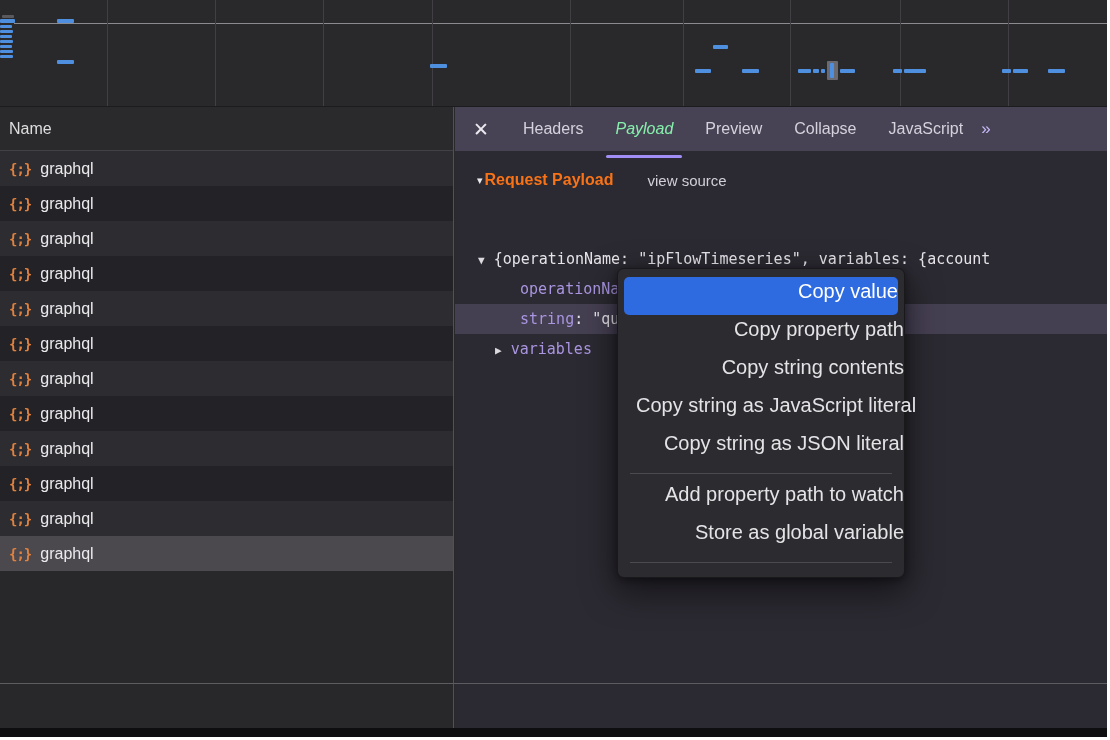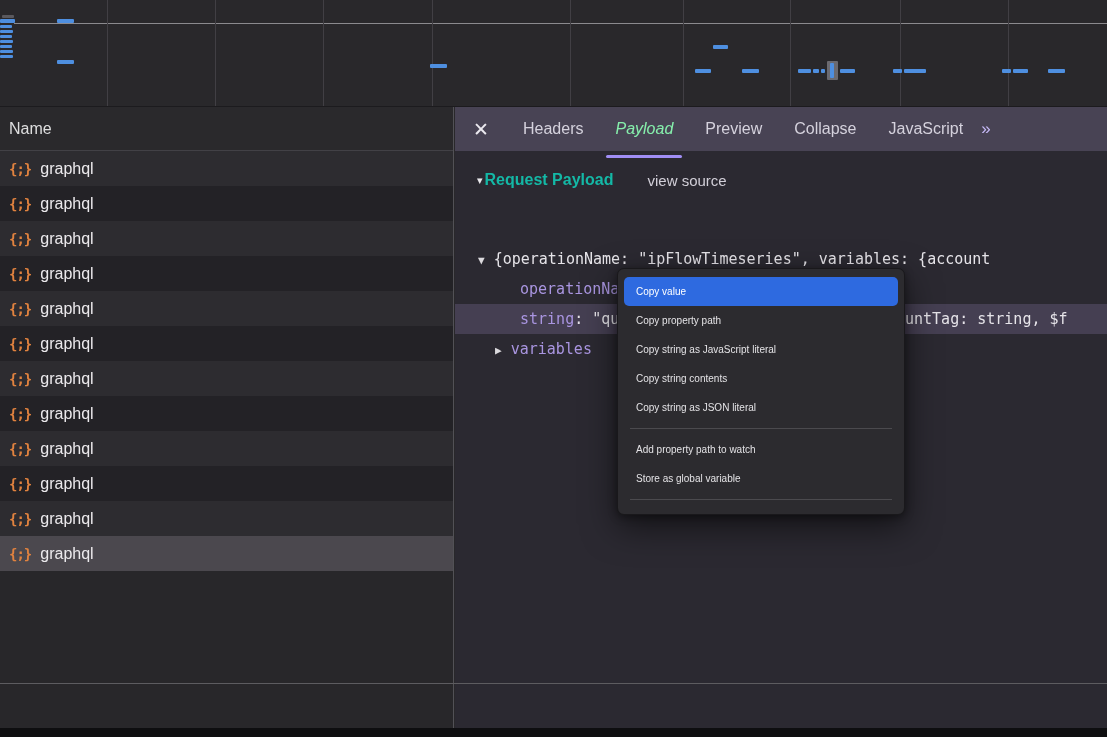--- a/index.html
+++ b/index.html
@@ -34,37 +34,37 @@
   .tab-close{width:52px;text-align:center;font-size:19px;color:#eceaf0;cursor:default;}
   .tab{padding:8px 16px;height:44px;display:flex;align-items:center;position:relative;white-space:nowrap;}
   .tab.active{color:#86efac;font-style:italic;}
   .tab.active::after{content:"";position:absolute;left:7px;right:7px;bottom:1px;height:3px;border-radius:2px;background:#a18ef5;}
   .tab-overflow{margin-left:2px;color:#c6b9f7;font-size:17px;letter-spacing:-2px;}
 
   
   .payload{position:absolute;left:0;top:44px;width:652px;bottom:0;overflow:hidden;}
   .section-header{display:flex;align-items:center;height:30px;margin-top:14px;padding-left:22px;}
   .sec-tri{color:#e9e8ec;font-size:11px;margin-right:2px;}
-  .sec-title{color:#14b8a6;font-weight:bold;font-size:16px;}
+  .sec-title{color:#f97316;font-weight:bold;font-size:16px;}
   .view-source{color:#d2cfd8;font-size:15px;margin-left:34px;}
   .tree{position:absolute;left:0;top:93px;width:652px;font-family:"DejaVu Sans Mono",monospace;font-size:15px;color:#e6e4e9;}
   .trow{position:relative;height:30px;line-height:30px;white-space:nowrap;overflow:hidden;width:652px;}
   .trow.hl{background:#453f52;}
   .tri-exp{color:#dcdade;font-size:11px;}
   .k{color:#a995e0;}
   .s{color:#3ec5da;}
   .plain{color:#e6e4e9;}
   .r-frag{position:absolute;left:450px;top:0;}
   .ind-0{padding-left:23px;}
   .ind-key{padding-left:65px;}
   .ind-var{padding-left:40px;}
 
   
   .menu{position:absolute;left:617px;top:268px;width:288px;background:#2c2b2f;border:1px solid #19181b;border-radius:7px;box-shadow:0 12px 34px rgba(0,0,0,.55),0 2px 8px rgba(0,0,0,.4);padding:8px 0;box-sizing:border-box;z-index:50;}
-  .menu-item{height:29px;line-height:29px;color:#e4e3e6;font-size:10px;padding-left:18px;white-space:nowrap;}
+  .menu-item{height:38px;line-height:29px;color:#e4e3e6;font-size:20px;padding-left:18px;white-space:nowrap;text-align:right;}
   .menu-item.hl{background:#2e6ae0;color:#ffffff;border-radius:5px;margin:0 6px;padding-left:12px;}
   .menu-sep{height:1px;background:#4b4a4e;margin:6px 12px;}
 
   
   .statusbar{position:absolute;left:0;top:728px;width:1107px;height:9px;background:#0e0e10;}
 </style>
 </head>
 <body>
 
 <div class="app">
@@ -186,39 +186,38 @@
         <div class="tree">
           <div class="trow ind-0">
             <span class="tri-exp">▼</span>
             <span class="plain">{operationName: "ipFlowTimeseries", variables: {account</span>
           </div>
           <div class="trow ind-key">
             <span class="k">operationName</span><span class="k">: </span><span class="s">"ipFlowTimeseries"</span>
           </div>
           <div class="trow hl ind-key">
             <span class="k">string</span><span class="plain">: </span><span class="plain">"qu</span>
-            <span class="r-frag plain">untTag: string, $f</span>
           </div>
           <div class="trow ind-var">
             <span class="tri-exp">▶</span>
             <span class="k">variables</span>
           </div>
         </div>
       </div>
     </div>
 
     <div class="hsep"></div>
   </div>
 
   <div class="statusbar"></div>
 
   <div class="menu" id="context-menu">
       <div class="menu-item hl">Copy value</div>
       <div class="menu-item">Copy property path</div>
+      <div class="menu-item">Copy string contents</div>
       <div class="menu-item">Copy string as JavaScript literal</div>
-      <div class="menu-item">Copy string contents</div>
       <div class="menu-item">Copy string as JSON literal</div>
       <div class="menu-sep"></div>
       <div class="menu-item">Add property path to watch</div>
       <div class="menu-item">Store as global variable</div>
       <div class="menu-sep"></div>
     </div>
 </div>
 
 </body></html>

